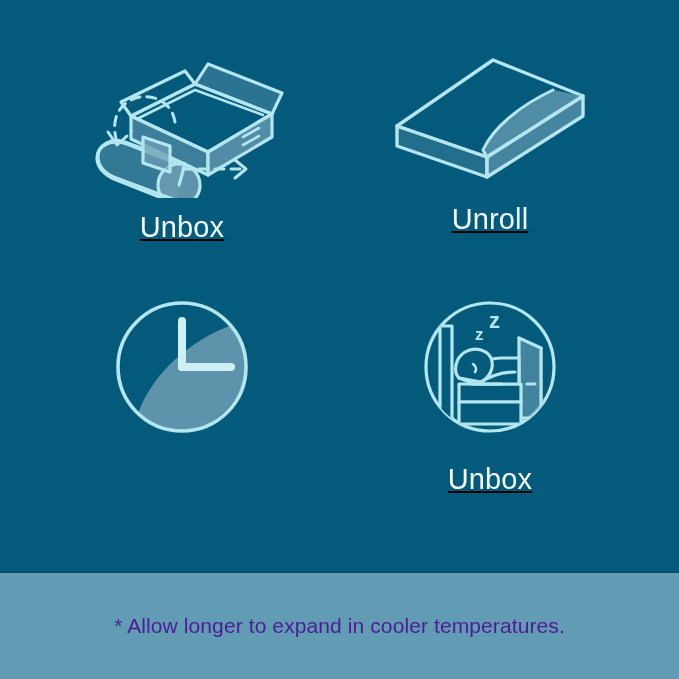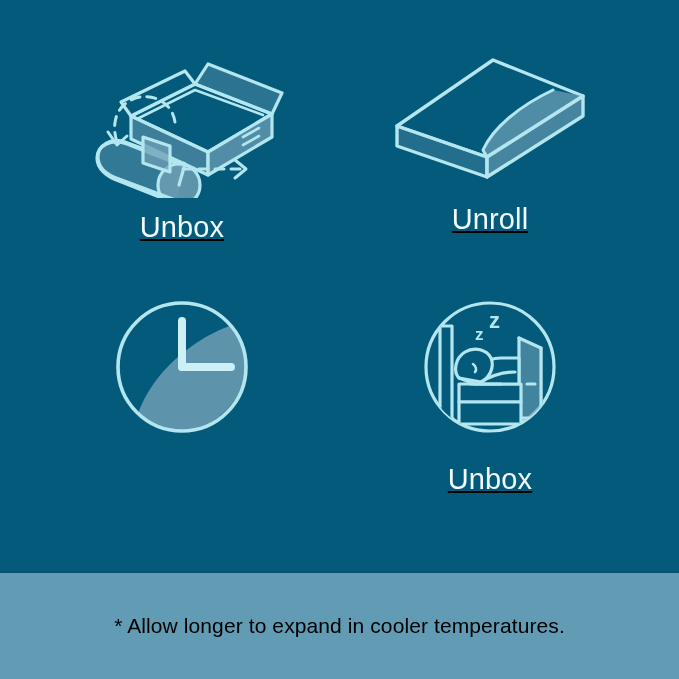--- a/index.html
+++ b/index.html
@@ -74,21 +74,21 @@
     left: 0;
     bottom: 0;
     width: 679px;
     height: 106px;
     background: #629bb4;
     display: flex;
     align-items: center;
     justify-content: center;
   }
   .footer-note {
-    color: #000000;
+    color: #4c1d95;
     font-size: 21px;
     letter-spacing: 0.1px;
     text-align: left;
   }
   .divider-line {
     position: absolute;
     left: 0;
     bottom: 106px;
     width: 679px;
     height: 2px;

